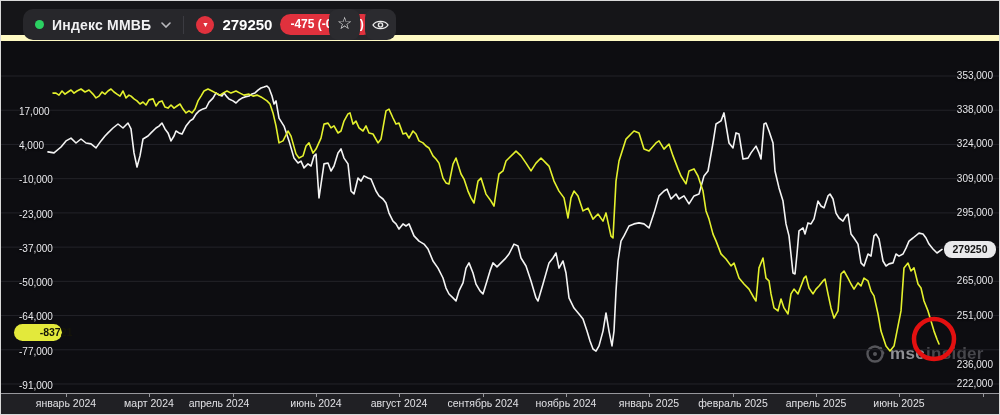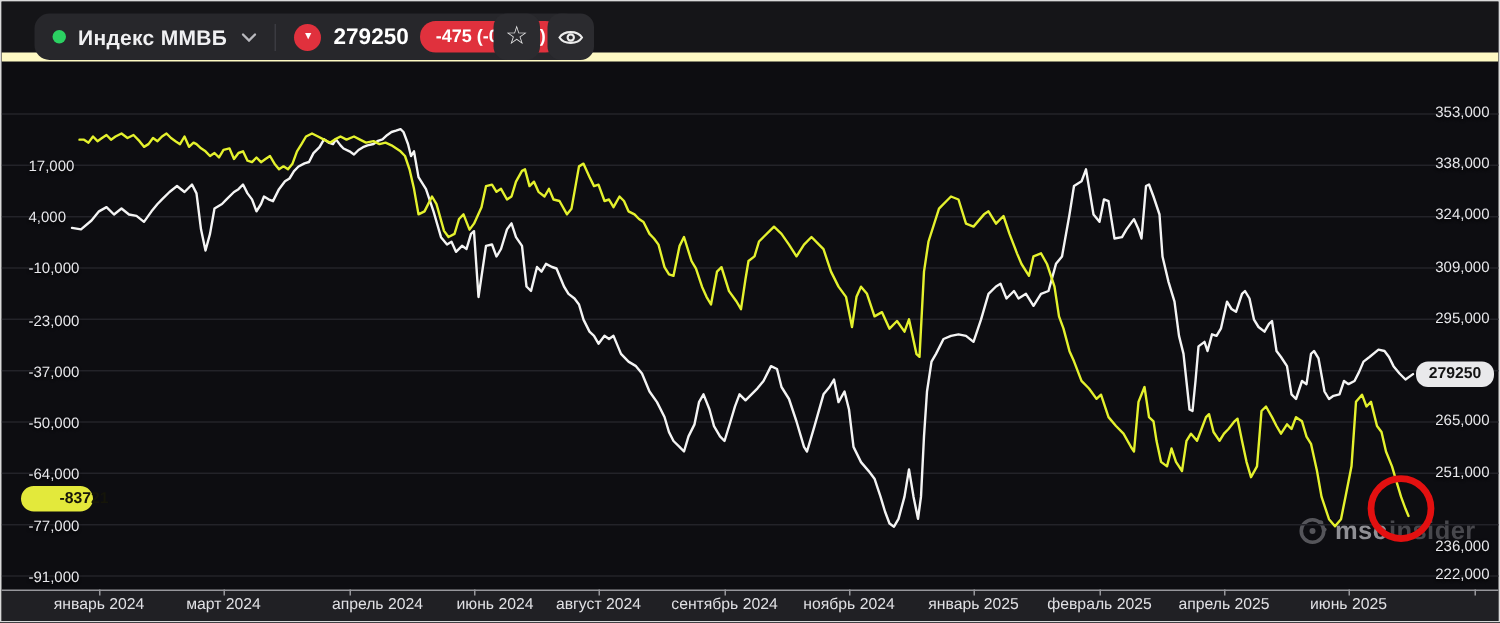--- a/index.html
+++ b/index.html
@@ -130,22 +130,22 @@
         <div class="time-tick" style="left: 398px;"></div>
         <div class="time-tick" style="left: 482px;"></div>
         <div class="time-tick" style="left: 565px;"></div>
         <div class="time-tick" style="left: 648px;"></div>
         <div class="time-tick" style="left: 732px;"></div>
         <div class="time-tick" style="left: 815px;"></div>
         <div class="time-tick" style="left: 898px;"></div>
         <div class="time-tick" style="left: 982px;"></div>
         <div class="month-label" style="left: 20px;">январь 2024</div>
         <div class="month-label" style="left: 103px;">март 2024</div>
-        <div class="month-label" style="left: 191px; text-align: right;">апрель 2024</div>
-        <div class="month-label" style="left: 284px; text-align: center;">июнь 2024</div>
+        <div class="month-label" style="left: 173px;">апрель 2024</div>
+        <div class="month-label" style="left: 270px; text-align: center;">июнь 2024</div>
         <div class="month-label" style="left: 353px; text-align: center;">август 2024</div>
         <div class="month-label" style="left: 437px;">сентябрь 2024</div>
         <div class="month-label" style="left: 520px;">ноябрь 2024</div>
         <div class="month-label" style="left: 603px;">январь 2025</div>
         <div class="month-label" style="left: 687px;">февраль 2025</div>
         <div class="month-label" style="left: 770px;">апрель 2025</div>
         <div class="month-label" style="left: 853px;">июнь 2025</div>
       </div>
 
     <div class="value-badge badge-left" id="badge-left" style="top: 322.9px; padding-left: 36px;">-83721</div>

